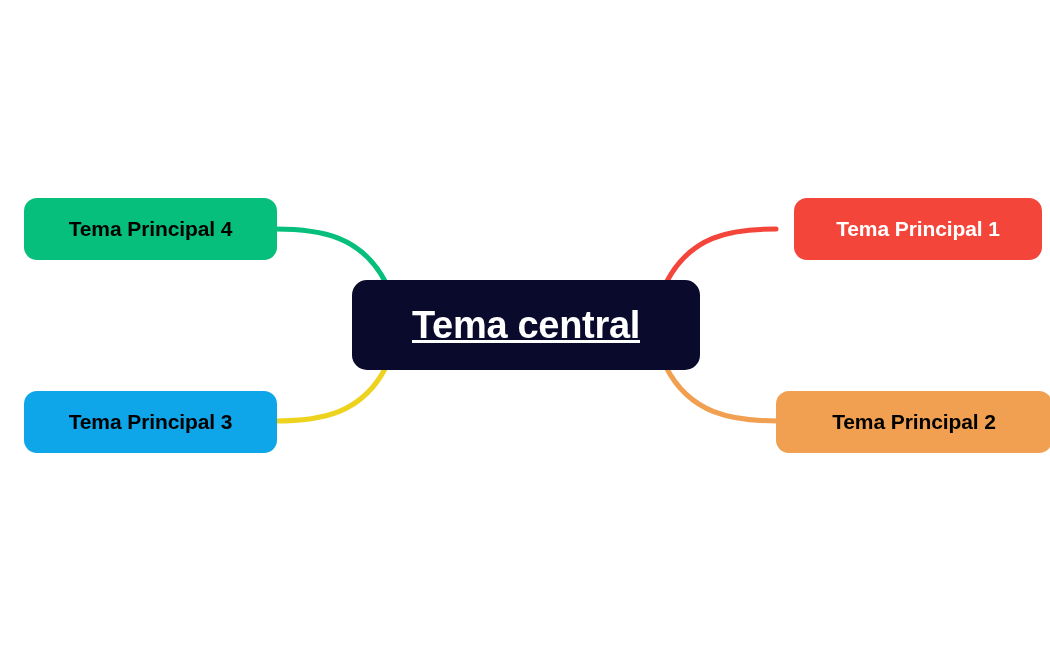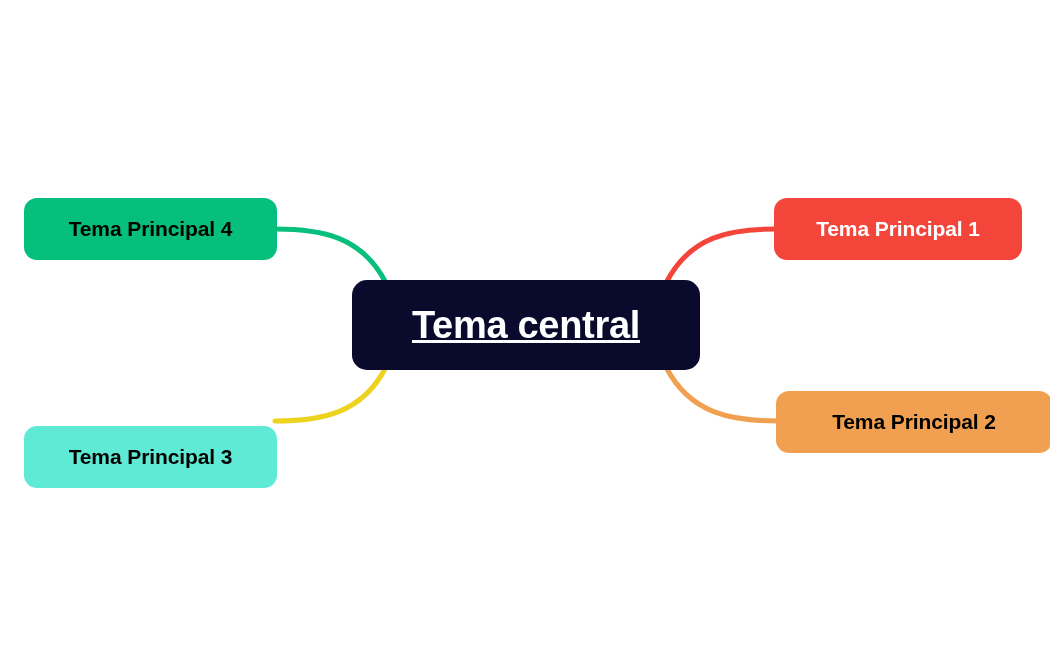--- a/index.html
+++ b/index.html
@@ -69,29 +69,29 @@
     <path d="M 666 283 C 690 236 730 229 776 229" fill="none" stroke="#f4453b" stroke-width="5" stroke-linecap="round"></path>
     <path d="M 666 367 C 690 414 732 421 778 421" fill="none" stroke="#f0a050" stroke-width="5" stroke-linecap="round"></path>
     <path d="M 386 367 C 362 414 321 421 275 421" fill="none" stroke="#edd21e" stroke-width="5" stroke-linecap="round"></path>
     <path d="M 386 283 C 362 236 321 229 275 229" fill="none" stroke="#07bf7c" stroke-width="5" stroke-linecap="round"></path>
   </svg>
 
   <div class="node node-branch node-topleft" style="background:#07bf7c;color:#000000;">
     <span>Tema Principal 4</span>
   </div>
 
-  <div class="node node-branch node-bottomleft" style="background:#5eead4;color:#000000;margin-top:35px;">
+  <div class="node node-branch node-bottomleft" style="background:#0ea5e9;color:#000000;">
     <span>Tema Principal 3</span>
   </div>
 
   <div class="node node-central" style="background:#090a2c;color:#ffffff;text-decoration:underline;">
     <span>Tema central</span>
   </div>
 
-  <div class="node node-branch node-topright" style="background:#f4453b;color:#ffffff;">
+  <div class="node node-branch node-topright" style="background:#f4453b;color:#ffffff;margin-left:20px;">
     <span>Tema Principal 1</span>
   </div>
 
   <div class="node node-branch node-bottomright" style="background:#f0a050;color:#000000;">
     <span>Tema Principal 2</span>
   </div>
 
 </div>
 
 </body></html>

